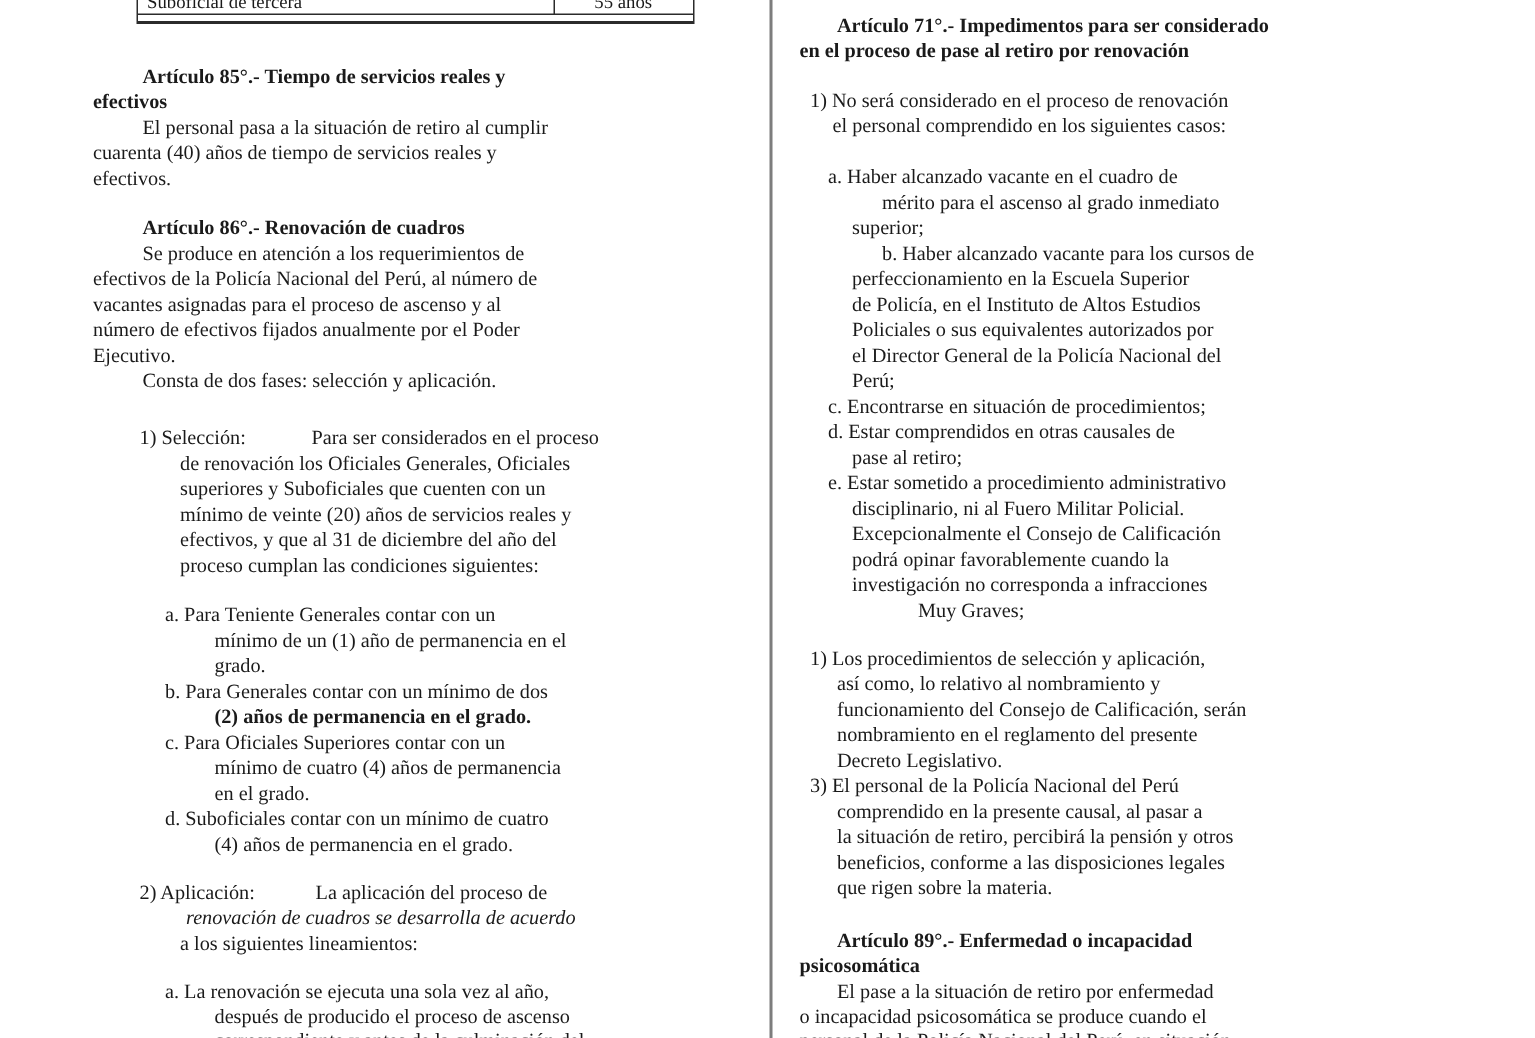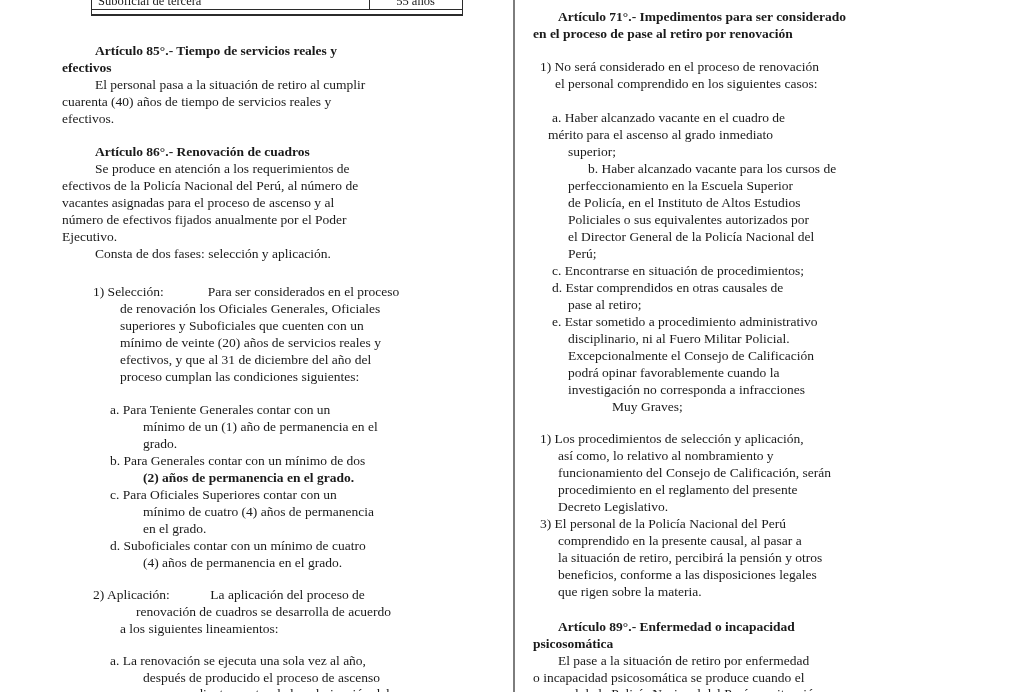--- a/index.html
+++ b/index.html
@@ -83,53 +83,53 @@
         <div class="line" style="left: 143px; top: 418px;">mínimo de un (1) año de permanencia en el</div>
         <div class="line" style="left: 143px; top: 435px;">grado.</div>
         <div class="line" style="left: 110px; top: 452px;">b. Para Generales contar con un mínimo de dos</div>
         <div class="line" style="left: 143px; top: 469px; font-weight: bold;">(2) años de permanencia en el grado.</div>
         <div class="line" style="left: 110px; top: 486px;">c. Para Oficiales Superiores contar con un</div>
         <div class="line" style="left: 143px; top: 503px;">mínimo de cuatro (4) años de permanencia</div>
         <div class="line" style="left: 143px; top: 520px;">en el grado.</div>
         <div class="line" style="left: 110px; top: 537px;">d. Suboficiales contar con un mínimo de cuatro</div>
         <div class="line" style="left: 143px; top: 554px;">(4) años de permanencia en el grado.</div>
         <div class="line" style="left: 93px; top: 586px;">2) Aplicación:            La aplicación del proceso de</div>
-        <div class="line" style="left: 136px; top: 603px;">renovación de cuadros se desarrolla de acuerdo</div>
+        <div class="line" style="left: 124px; top: 603px; font-style: italic;">renovación de cuadros se desarrolla de acuerdo</div>
         <div class="line" style="left: 120px; top: 620px;">a los siguientes lineamientos:</div>
         <div class="line" style="left: 110px; top: 652px;">a. La renovación se ejecuta una sola vez al año,</div>
         <div class="line" style="left: 143px; top: 669px;">después de producido el proceso de ascenso</div>
         <div class="line" style="left: 143px; top: 685px;">correspondiente y antes de la culminación del</div>
       </div>
       <div>
         <div class="line bold" style="left: 558px; top: 8px;">Artículo 71°.- Impedimentos para ser considerado</div>
         <div class="line bold" style="left: 533px; top: 25px;">en el proceso de pase al retiro por renovación</div>
         <div class="line" style="left: 540px; top: 58px;">1) No será considerado en el proceso de renovación</div>
         <div class="line" style="left: 555px; top: 75px;">el personal comprendido en los siguientes casos:</div>
         <div class="line" style="left: 552px; top: 109px;">a. Haber alcanzado vacante en el cuadro de</div>
-        <div class="line" style="left: 548px; top: 126px;">mérito para el ascenso al grado inmediato</div>
+        <div class="line" style="left: 588px; top: 126px;">mérito para el ascenso al grado inmediato</div>
         <div class="line" style="left: 568px; top: 143px;">superior;</div>
         <div class="line" style="left: 552px; top: 160px; padding-left: 36px;">b. Haber alcanzado vacante para los cursos de</div>
         <div class="line" style="left: 568px; top: 177px;">perfeccionamiento en la Escuela Superior</div>
         <div class="line" style="left: 568px; top: 194px;">de Policía, en el Instituto de Altos Estudios</div>
         <div class="line" style="left: 568px; top: 211px;">Policiales o sus equivalentes autorizados por</div>
         <div class="line" style="left: 568px; top: 228px;">el Director General de la Policía Nacional del</div>
         <div class="line" style="left: 568px; top: 245px;">Perú;</div>
         <div class="line" style="left: 552px; top: 262px;">c. Encontrarse en situación de procedimientos;</div>
         <div class="line" style="left: 552px; top: 279px;">d. Estar comprendidos en otras causales de</div>
         <div class="line" style="left: 568px; top: 296px;">pase al retiro;</div>
         <div class="line" style="left: 552px; top: 313px;">e. Estar sometido a procedimiento administrativo</div>
         <div class="line" style="left: 568px; top: 330px;">disciplinario, ni al Fuero Militar Policial.</div>
         <div class="line" style="left: 568px; top: 347px;">Excepcionalmente el Consejo de Calificación</div>
         <div class="line" style="left: 568px; top: 364px;">podrá opinar favorablemente cuando la</div>
         <div class="line" style="left: 568px; top: 381px;">investigación no corresponda a infracciones</div>
         <div class="line" style="left: 568px; top: 398px; margin-left: 44px;">Muy Graves;</div>
         <div class="line" style="left: 540px; top: 430px;">1) Los procedimientos de selección y aplicación,</div>
         <div class="line" style="left: 558px; top: 447px;">así como, lo relativo al nombramiento y</div>
         <div class="line" style="left: 558px; top: 464px;">funcionamiento del Consejo de Calificación, serán</div>
-        <div class="line" style="left: 558px; top: 481px;">procedimiento en el reglamento del presente</div>
+        <div class="line" style="left: 558px; top: 481px;">nombramiento en el reglamento del presente</div>
         <div class="line" style="left: 558px; top: 498px;">Decreto Legislativo.</div>
         <div class="line" style="left: 540px; top: 515px;">3) El personal de la Policía Nacional del Perú</div>
         <div class="line" style="left: 558px; top: 532px;">comprendido en la presente causal, al pasar a</div>
         <div class="line" style="left: 558px; top: 549px;">la situación de retiro, percibirá la pensión y otros</div>
         <div class="line" style="left: 558px; top: 566px;">beneficios, conforme a las disposiciones legales</div>
         <div class="line" style="left: 558px; top: 583px;">que rigen sobre la materia.</div>
         <div class="line bold" style="left: 558px; top: 618px;">Artículo 89°.- Enfermedad o incapacidad</div>
         <div class="line bold" style="left: 533px; top: 635px;">psicosomática</div>
         <div class="line" style="left: 558px; top: 652px;">El pase a la situación de retiro por enfermedad</div>
         <div class="line" style="left: 533px; top: 669px;">o incapacidad psicosomática se produce cuando el</div>

